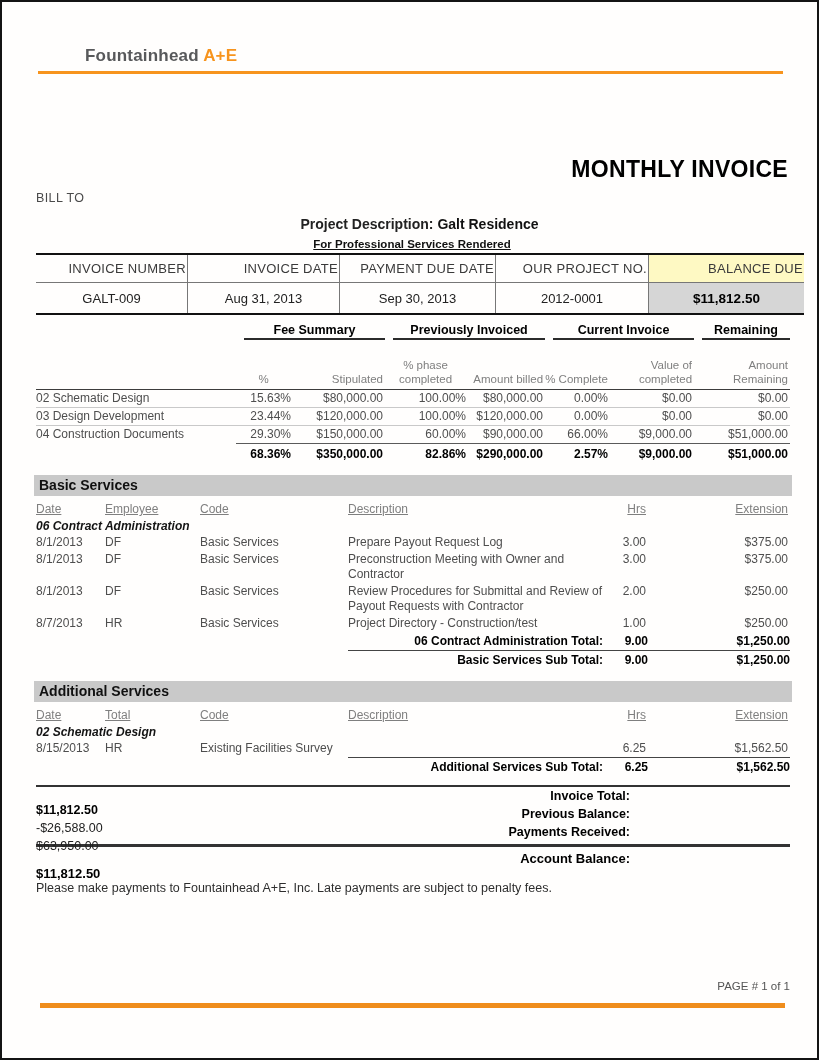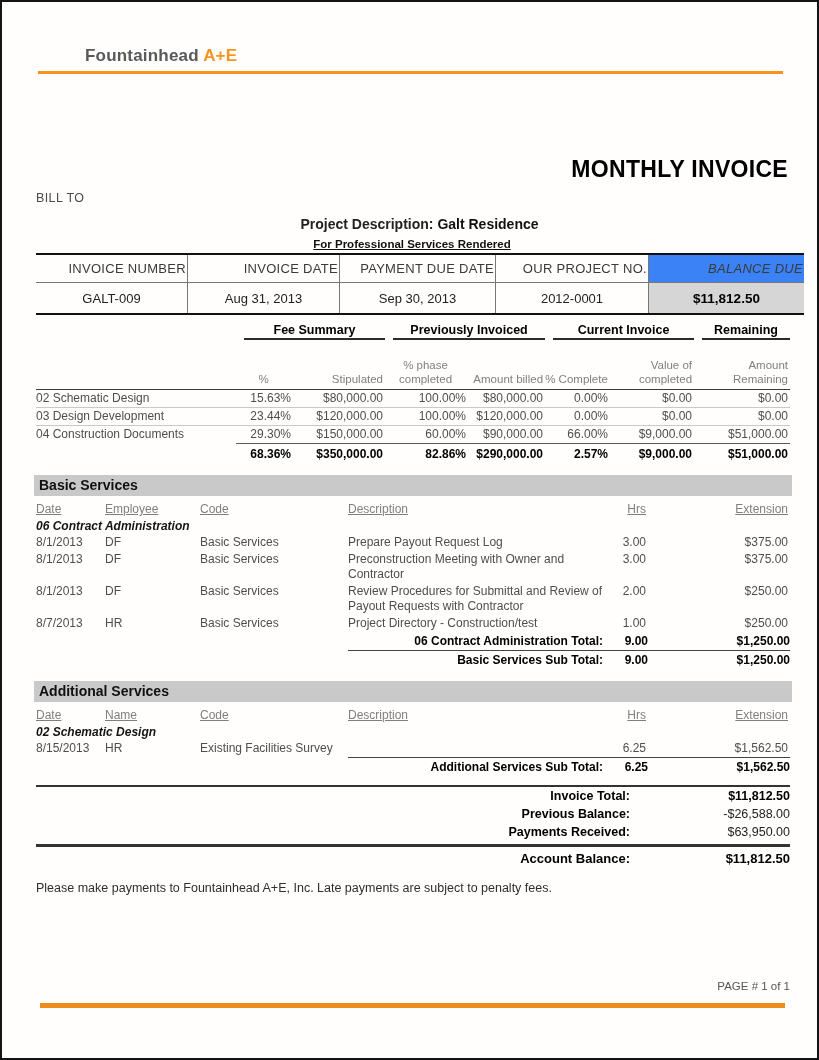--- a/index.html
+++ b/index.html
@@ -26,21 +26,21 @@
   .project-line .pd-value { color: #111; }
   .svc-rendered { margin: 6px 29px 0 34px; text-align: center; font-size: 11.5px; font-weight: bold; text-decoration: underline; color: #111; }
   
   table { border-collapse: collapse; table-layout: fixed; }
   .info-table { margin: 3px 0 0 34px; width: 754px; border-top: 2px solid #111; border-bottom: 2px solid #111; }
   .info-table th, .info-table td { border-left: 1px solid #777; border-right: 1px solid #777; }
   .info-table th:first-child, .info-table td:first-child { border-left: none; }
   .info-table th:last-child, .info-table td:last-child { border-right: none; }
   .info-table th { height: 25px; font-size: 13px; font-weight: normal; color: #3a3a3a; text-align: right; border-bottom: 1px solid #777; letter-spacing: 0.3px; }
   .info-table td { height: 28px; font-size: 13px; color: #222; text-align: center; }
-  .info-table .balance-hd { background: #3b82f6; font-style: italic; }
+  .info-table .balance-hd { background: #fef9c3; }
   .info-table .balance-val { background: #d6d6d6; font-weight: bold; font-size: 13.5px; color: #000; }
   
   .fee-table { margin: 8px 0 0 34px; width: 754px; font-size: 12px; }
   .fee-table .grp-row th { padding: 0; font-size: 12.5px; font-weight: bold; color: #000; vertical-align: bottom; }
   .fee-table .grp { border-bottom: 2px solid #2b2b2b; margin-left: 8px; text-align: center; padding-bottom: 1px; }
   .fee-table .sub-row td { color: #7f7f7f; font-size: 11.5px; line-height: 14px; vertical-align: bottom; padding: 18px 2px 3px 0; border-bottom: 1.5px solid #3c3c3c; }
   .fee-table .sub-c { text-align: center; }
   .fee-table .sub-r { text-align: right; }
   .fee-table .data-row td { color: #4e4e4e; padding: 2px 2px 2px 0; line-height: 13px; }
   .fee-table .data-row + .data-row td { border-top: 1px solid #c9c9c9; }
@@ -55,21 +55,21 @@
   .svc-table th.r { text-align: right; padding-right: 2px; }
   .svc-table .group-row td { font-weight: bold; font-style: italic; color: #141414; padding: 1px 0; }
   .svc-table .data-row td { color: #4e4e4e; vertical-align: top; padding: 1px 0; line-height: 15px; }
   .svc-table td.r { text-align: right; padding-right: 2px; }
   .svc-table .total-row td { font-weight: bold; color: #000; padding: 2px 0; }
   .svc-table .total-row .t-label { text-align: right; }
   .svc-table .subtotal-row td.line { border-top: 1px solid #444; }
   
   .sep { margin: 9px 0 0 34px; width: 754px; border-top: 2px solid #333; }
   .sep-thick { margin: 3px 0 3px 34px; width: 754px; border-top: 3px solid #333; }
-  .sum-row { display: flex; margin-left: 34px; width: 754px; align-items: baseline; height: 16px; margin-top: 2px; }
+  .sum-row { display: flex; margin-left: 34px; width: 754px; align-items: baseline; height: 16px; margin-top: 2px; flex-direction: column; }
   .sum-label { width: 594px; text-align: right; font-size: 12.5px; font-weight: bold; color: #000; }
   .sum-value { flex: 1; text-align: right; font-size: 12.5px; color: #222; }
   .sum-value.bold { font-weight: bold; color: #000; }
   .sum-row.account { height: 18px; margin-top: 4px; }
   .sum-row.account .sum-label, .sum-row.account .sum-value { font-size: 13px; font-weight: bold; color: #000; }
   
   .note { margin: 12px 0 0 34px; width: 754px; font-size: 12.5px; color: #2e2e2e; }
   .page-num { position: absolute; right: 27px; bottom: 66px; font-size: 11.5px; color: #555; }
   .footer-rule { position: absolute; left: 38px; bottom: 50px; width: 745px; height: 5px; background: #ef8d1c; }
   
@@ -272,21 +272,21 @@
       <col class="s-date">
         <col class="s-emp">
         <col class="s-code">
         <col class="s-desc">
         <col class="s-hrs">
         <col class="s-ext">
     </colgroup>
     <tbody>
         <tr>
       <th>Date</th>
-      <th>Name</th>
+      <th>Total</th>
       <th>Code</th>
       <th>Description</th>
       <th class="r">Hrs</th>
       <th class="r">Extension</th>
     </tr>
     <tr class="group-row">
       <td colspan="6">02 Schematic Design</td>
     </tr>
     <tr class="data-row">
       <td>8/15/2013</td>

